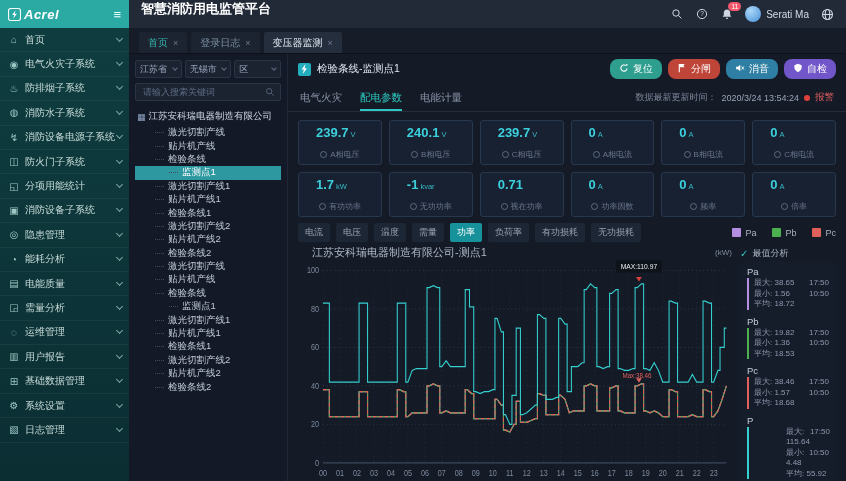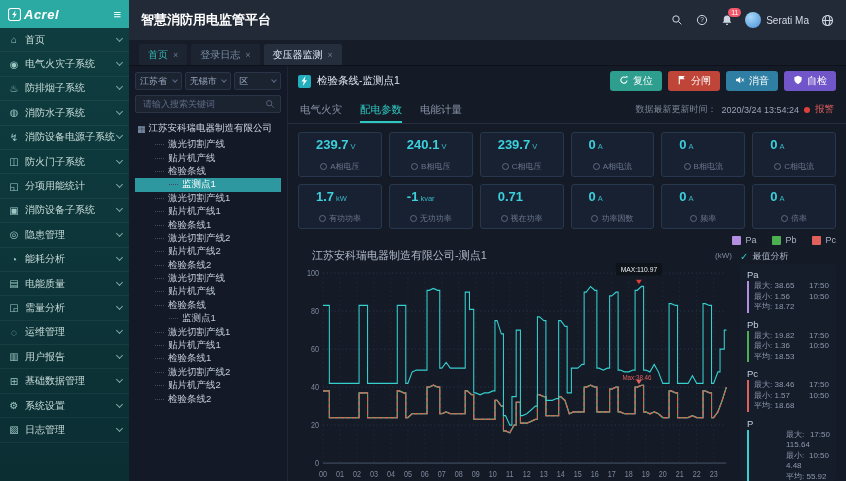--- a/index.html
+++ b/index.html
@@ -10,21 +10,21 @@
   .logo-bar{height:28px;background:#2ba9a3;display:flex;align-items:center;padding:0 8px;flex:none;}
   .logo-txt{color:#fff;font-weight:bold;font-style:italic;font-size:13px;letter-spacing:.5px;margin-left:3px;}
   .burger{margin-left:auto;color:#eafffd;font-size:13px;line-height:1;cursor:pointer;}
   .menu{flex:1;overflow:hidden;}
   .menu-item{height:24.4px;display:flex;align-items:center;padding:0 7px;border-bottom:1px solid rgba(255,255,255,.05);cursor:pointer;white-space:nowrap;}
   .mi-ico{width:14px;flex:none;color:#9cc8c4;font-size:10px;text-align:center;margin-right:4px;}
   .mi-label{flex:1;font-size:10px;color:#c9ddda;overflow:hidden;text-overflow:ellipsis;}
   .chev{width:5px;height:5px;border-right:1px solid #7ba6a2;border-bottom:1px solid #7ba6a2;transform:rotate(45deg);flex:none;margin-left:2px;margin-top:-3px;}
   
   .main{flex:1;display:flex;flex-direction:column;min-width:0;}
-  .topbar{height:40px;background:#222a38;display:flex;align-items:center;padding:0 12px;flex:none;}
+  .topbar{height:28px;background:#222a38;display:flex;padding:0 12px;flex:none;}
   .topbar-title{color:#fff;font-size:13px;font-weight:bold;}
   .top-right{margin-left:auto;display:flex;align-items:center;gap:11px;}
   .tico{width:14px;height:14px;display:inline-flex;align-items:center;justify-content:center;cursor:pointer;color:#cfd6e2;position:relative;}
   .badge{position:absolute;top:-5px;left:8px;background:#f5576c;color:#fff;font-size:7px;line-height:9px;padding:0 3px;border-radius:6px;}
   .avatar{width:16px;height:16px;border-radius:50%;background:radial-gradient(circle at 35% 30%,#a8d7f7,#4a90d9);flex:none;}
   .uname{color:#d6dce6;font-size:10px;}
   .tabbar{height:26px;background:#161c28;display:flex;align-items:flex-end;padding:0 10px;gap:4px;flex:none;border-bottom:1px solid #0e1119;}
   .tab{height:21px;display:flex;align-items:center;gap:5px;background:#1c2431;padding:0 9px;font-size:10px;color:#7f93a8;cursor:pointer;border-radius:2px 2px 0 0;}
   .tab.accent .tab-label{color:#35b3ac;}
   .tab.active{background:#242e3d;}
@@ -44,21 +44,21 @@
   .troot .bico{color:#8fa3c0;font-size:9px;}
   .trow{height:13.4px;display:flex;align-items:center;color:#c2cbd9;margin:0 -6px;cursor:pointer;white-space:nowrap;overflow:hidden;}
   .trow .tconn{display:inline-block;width:9px;border-top:1px dotted #3f4c61;margin:0 4px 0 0;flex:none;}
   .trow.sel{background:#2d98a0;color:#fff;}
   
   .right{flex:1;display:flex;flex-direction:column;min-width:0;background:#141a26;}
   .device-row{height:30px;flex:none;display:flex;align-items:center;padding:0 10px;gap:6px;}
   .dev-ico{width:13px;height:13px;border-radius:2px;background:#23aebd;display:flex;align-items:center;justify-content:center;flex:none;}
   .dev-title{color:#dfe6f0;font-size:10.5px;}
   .actions{margin-left:auto;display:flex;gap:6px;}
-  .abtn{height:20px;border:0;border-radius:3px;color:#fff;font-size:10px;display:flex;align-items:center;gap:4px;padding:0 9px;cursor:pointer;}
+  .abtn{height:20px;border:0;border-radius:8px;color:#fff;font-size:10px;display:flex;align-items:center;gap:4px;padding:0 9px;cursor:pointer;}
   .ptabs{height:28px;flex:none;display:flex;align-items:center;padding:0 12px;border-bottom:1px solid #242e3e;gap:18px;}
   .ptab{font-size:10.5px;color:#8a94a8;cursor:pointer;height:100%;display:flex;align-items:center;position:relative;}
   .ptab.active{color:#2ec8c0;}
   .ptab.active::after{content:"";position:absolute;left:0;right:0;bottom:0;height:2px;background:#2ec8c0;}
   .upd{margin-left:auto;display:flex;align-items:center;gap:5px;font-size:9px;color:#7c8698;}
   .upd .time{color:#9aa5b8;}
   .dot{width:6px;height:6px;border-radius:50%;background:#e0403c;}
   .alarm{color:#e06060;font-size:9.5px;}
   .cards{padding:8px 10px 0 10px;display:grid;grid-template-columns:repeat(6,1fr);gap:7px;flex:none;}
   .card{height:45px;background:#182132;border:1px solid #27384e;border-radius:3px;padding:4px 17px;display:flex;flex-direction:column;justify-content:space-between;}
@@ -495,20 +495,30 @@
               <div class="cv">0<span class="unit">A</span></div>
               <div class="cl">
                 <span class="cico"></span>
                 <span>倍率</span>
               </div>
             </div>
           </div>
 
         <div class="chart-sec">
           <div class="chips-row">
+            <div style="display:flex;gap:6px;">
+                <div class="chip">电流</div>
+                <div class="chip">电压</div>
+                <div class="chip">温度</div>
+                <div class="chip">需量</div>
+                <div class="chip active">功率</div>
+                <div class="chip">负荷率</div>
+                <div class="chip">有功损耗</div>
+                <div class="chip">无功损耗</div>
+              </div>
             <div class="legend">
                 <div class="lg">
                   <i style="background: rgb(180, 142, 224);"></i>
                   <span>Pa</span>
                 </div>
                 <div class="lg">
                   <i style="background: rgb(76, 175, 80);"></i>
                   <span>Pb</span>
                 </div>
                 <div class="lg">

